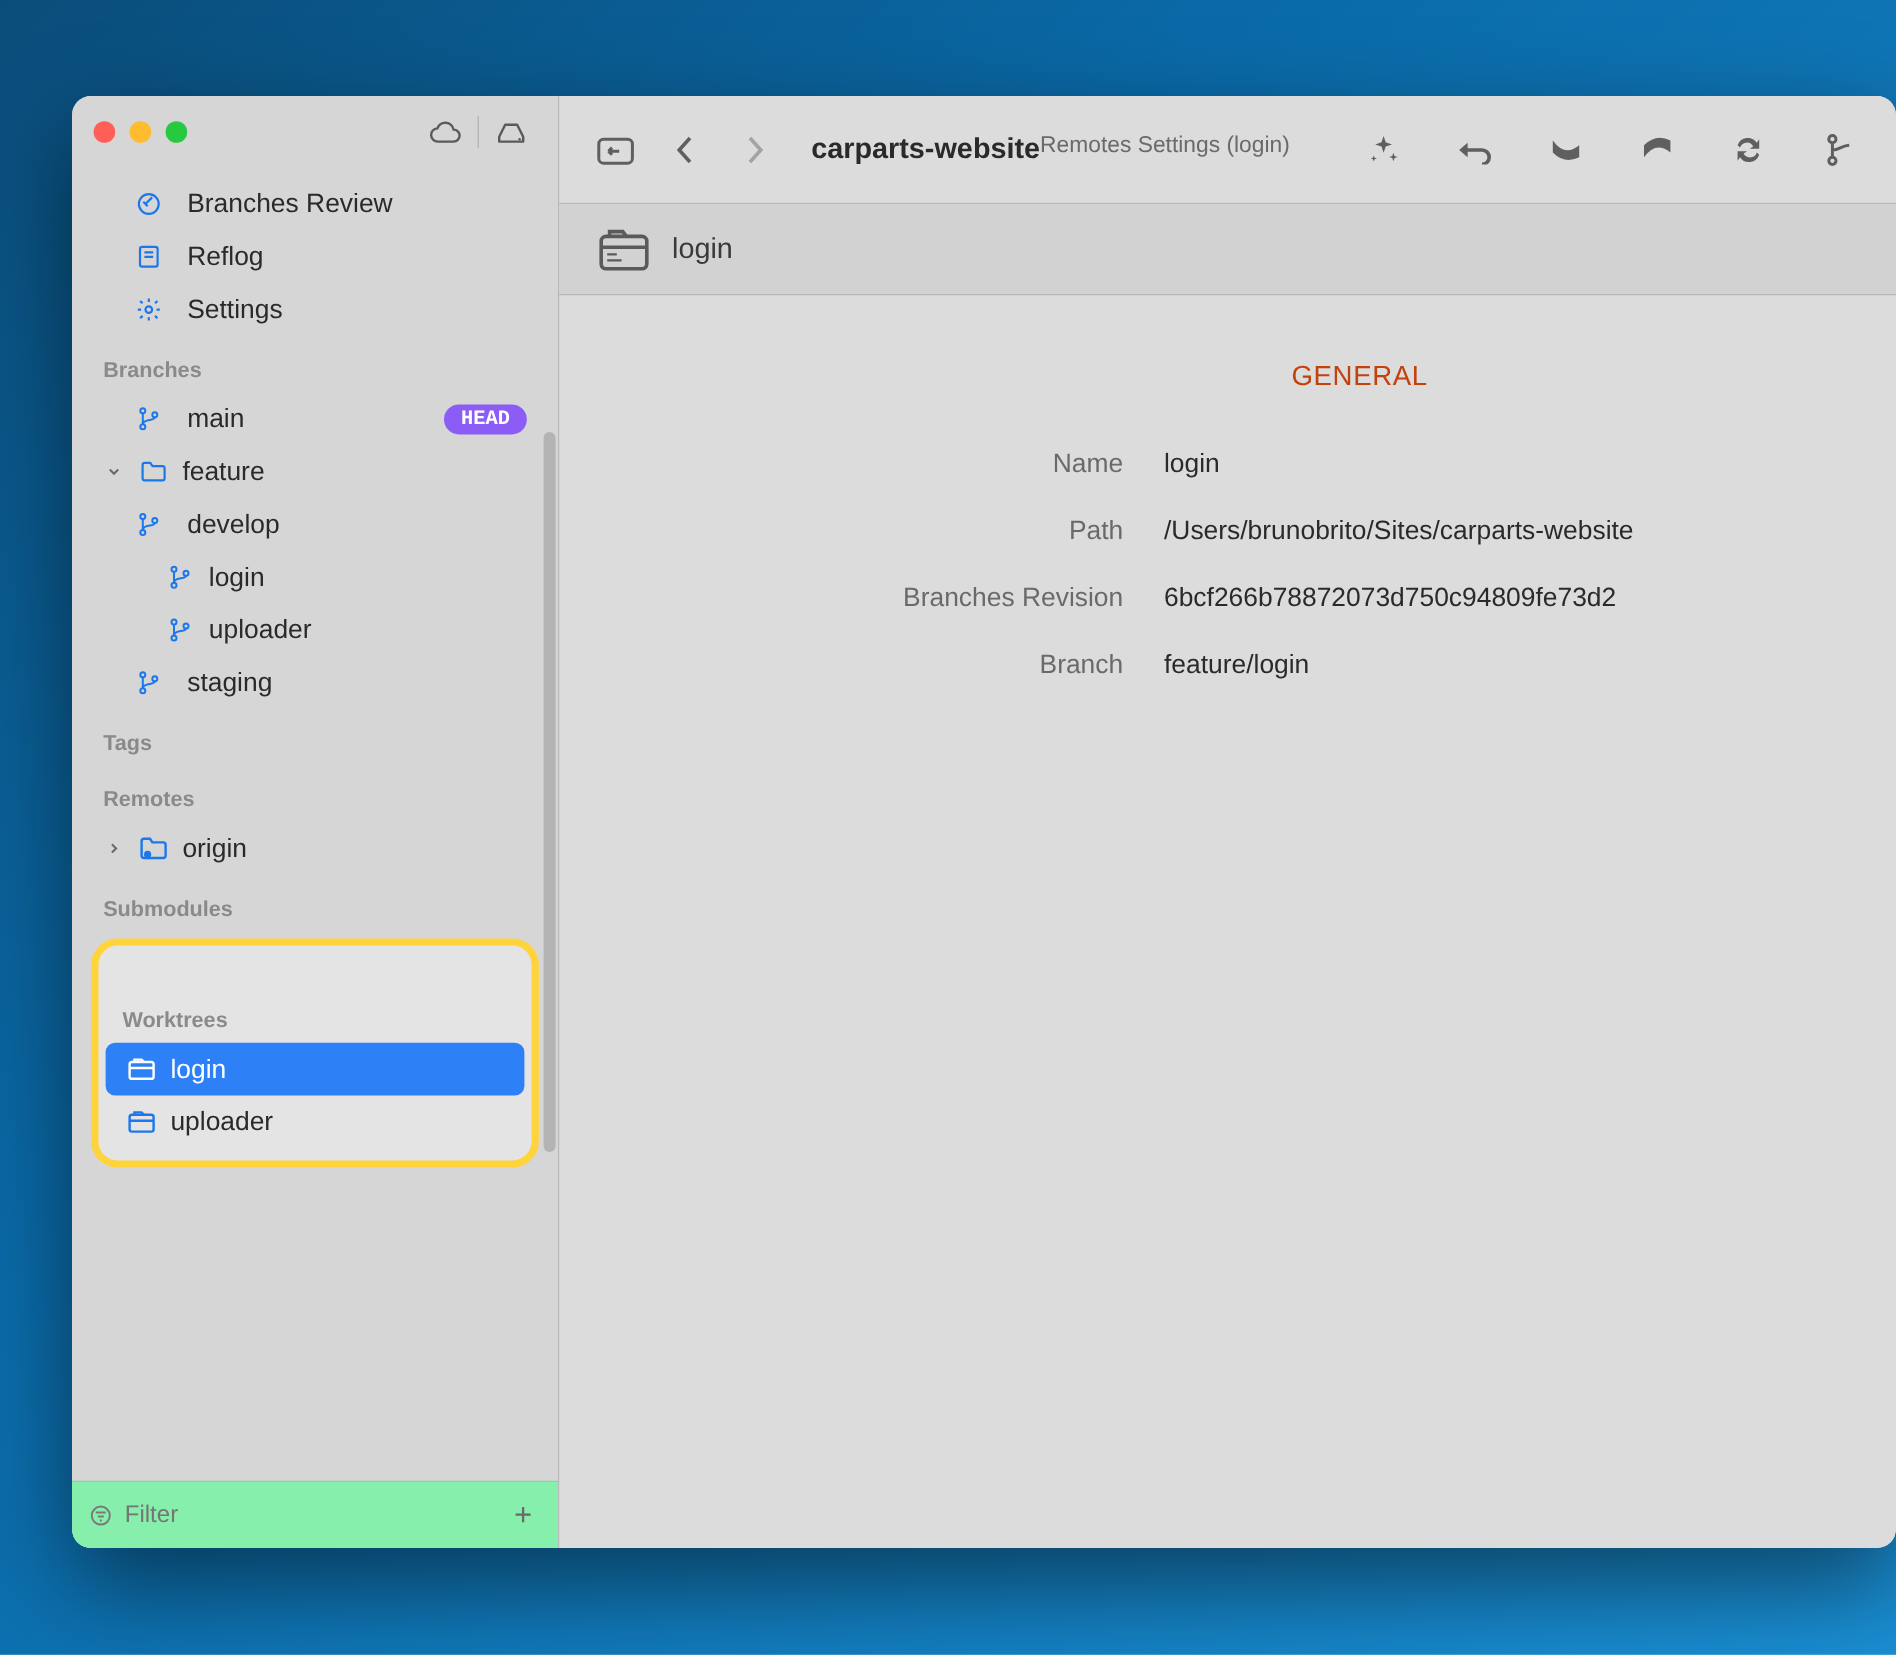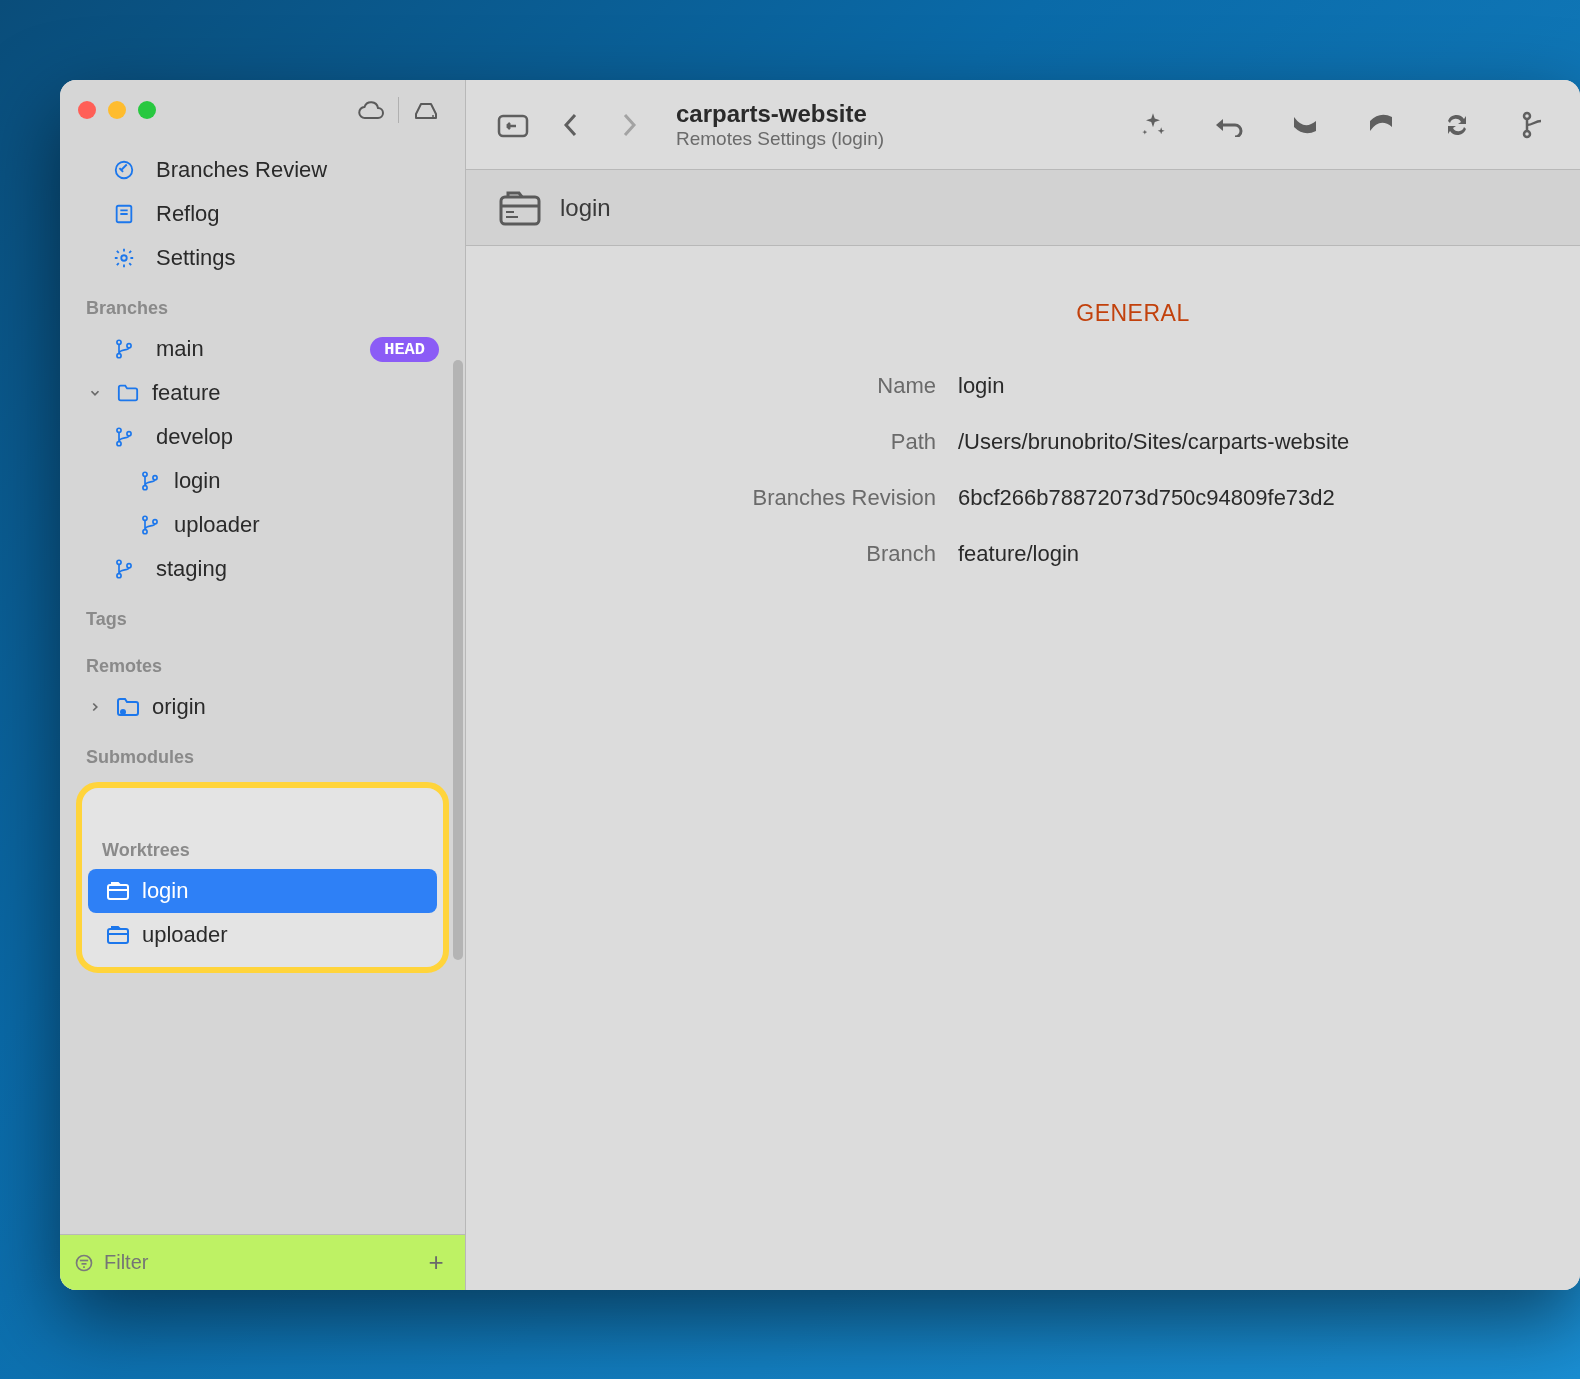--- a/index.html
+++ b/index.html
@@ -69,53 +69,53 @@
     border: 6px solid #ffd43b;
     border-radius: 22px;
     padding: 6px 6px 10px 6px;
     margin: 6px 4px;
     background: rgba(255,255,255,0.35);
   }
   .highlight-box .section-header { padding-top:6px;margin-top:40px; }
   .sidebar-footer {
     height:56px; border-top:1px solid #b8b8b8;
     display:flex; align-items:center; padding:0 14px; gap:10px;
-    background:#bef264;
+    background:#86efac;
   }
   .filter-input {
     flex:1; border:none; background:transparent; font-size:20px;
     color:#7a7a7a; outline:none;
   }
   .plus-btn { font-size:26px; color:#6a6a6a; width:30px; text-align:center;}
   .scrollbar-thumb{
     position:absolute; right:2px; top:220px; width:10px; height:600px;
     background:#b4b4b4; border-radius:5px;
   }
   
   .main { flex:1; background:#dcdcdc; display:flex; flex-direction:column; border-left:1px solid #b8b8b8;}
   .toolbar {
     height:90px; display:flex; align-items:center; padding:0 22px; gap:8px;
     border-bottom:1px solid #b8b8b8;
   }
   .tool-btn { width:50px; height:44px; display:flex; align-items:center; justify-content:center; color:#5f5f5f; border-radius:8px; cursor:pointer;}
   .tool-btn.disabled{color:#a3a3a3;}
-  .crumb { display:flex; flex-direction:column; margin-left:14px; }
+  .crumb { display:flex; flex-direction:row; margin-left:14px; }
   .crumb-title{font-size:24px; font-weight:700; color:#2a2a2a;}
   .crumb-sub{font-size:19px; color:#6a6a6a;}
   .toolbar-spacer{flex:1;}
   .toolbar-group{display:flex; gap:26px; align-items:center;}
   .subheader {
     height:76px; display:flex; align-items:center; gap:18px; padding:0 32px;
     border-bottom:1px solid #b8b8b8; background:#d2d2d2;
   }
   .subheader .big-icon{width:44px;height:40px;color:#5a5a5a;}
   .subheader-title{font-size:24px; color:#3a3a3a;}
   .content { padding:54px 40px; }
   .general-title { text-align:center; font-size:23px; color:#c2410c; letter-spacing:0.5px; margin-bottom:46px; margin-left:220px;}
-  .field-row { display:flex; gap:22px; margin-bottom:30px; }
+  .field-row { display:flex; gap:34px; margin-bottom:30px; }
   .field-label { width:430px; text-align:right; font-size:22px; color:#6a6a6a; }
   .field-value { font-size:22px; color:#2a2a2a; white-space:nowrap; overflow:hidden;}
   svg { display:block; }
 </style>
 </head>
 <body>
 
 <div class="window">
 
   <div class="sidebar">

